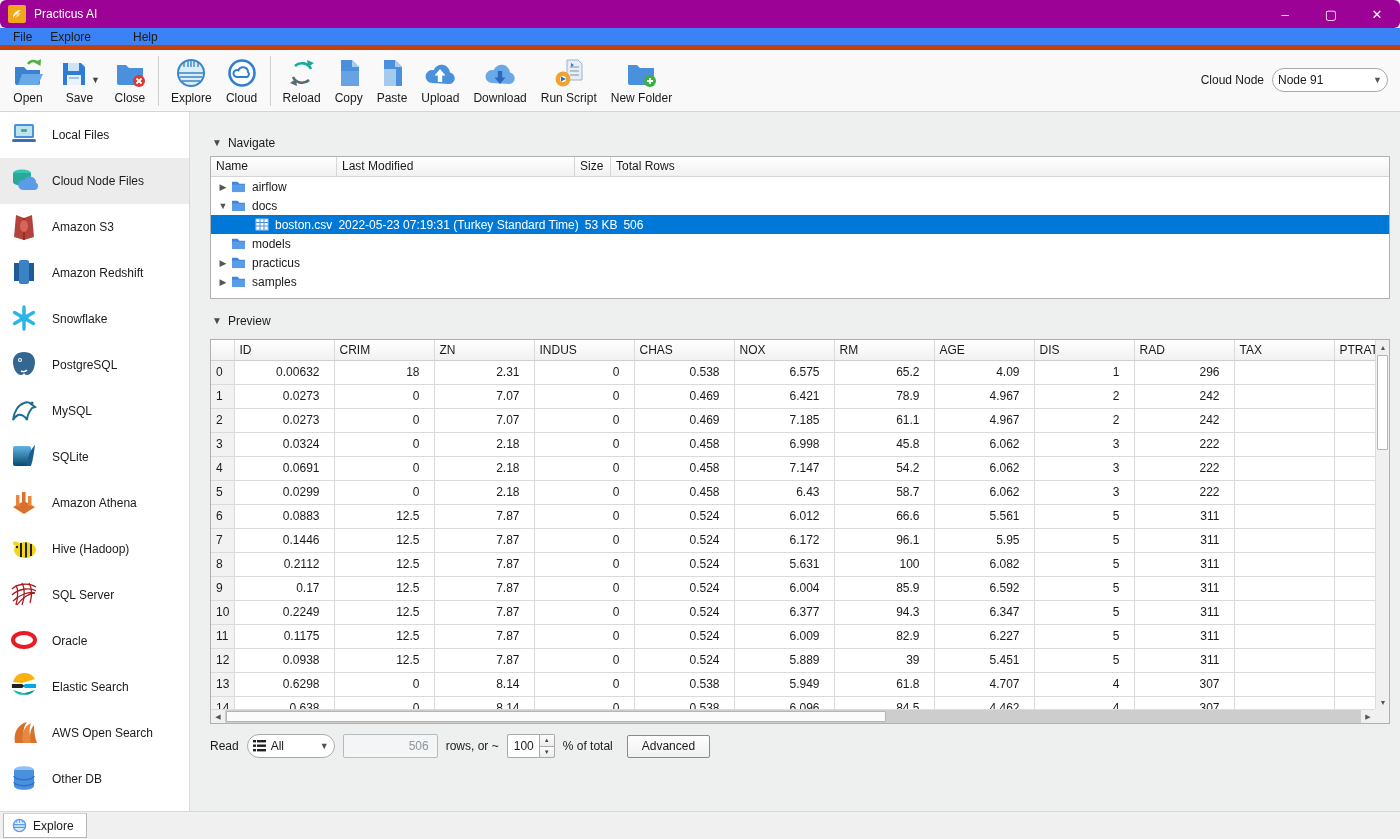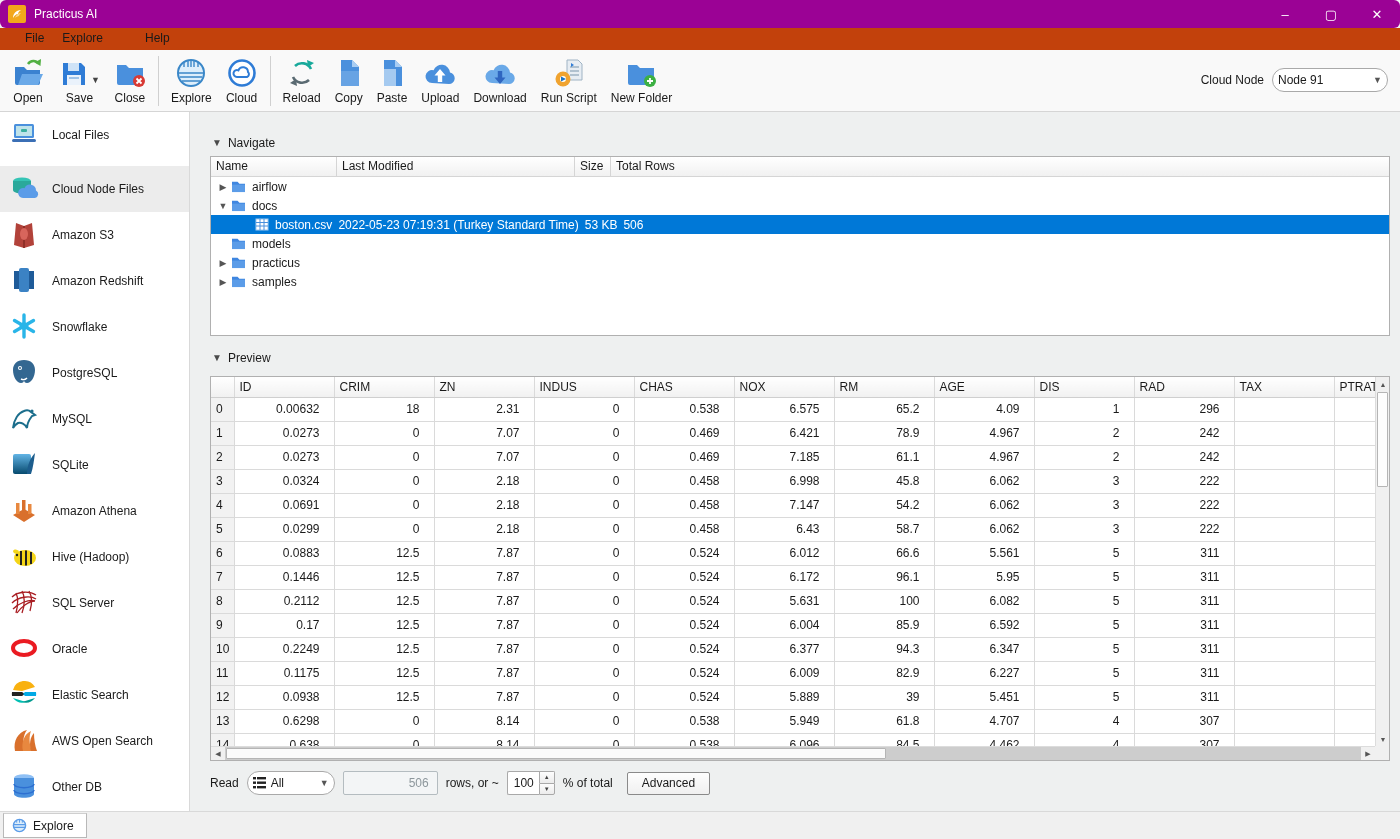--- a/index.html
+++ b/index.html
@@ -7,21 +7,21 @@
   .app { width:1400px; height:839px; display:flex; flex-direction:column; }
 
   
   .titlebar { height:28px; background:#9b0295; display:flex; align-items:center; color:#fff; flex:0 0 auto;border-radius:6px; }
   .titlebar .logo { width:18px; height:18px; margin:0 8px 0 8px; }
   .titlebar .title { font-size:12px; }
   .titlebar .spacer { flex:1; }
   .winbtn { width:46px; height:28px; display:flex; align-items:center; justify-content:center; color:#fff; font-size:13px; cursor:default; }
 
   
-  .menubar { height:22px; background:#c2410c; display:flex; align-items:center; padding-left:16px; flex:0 0 auto; border-bottom:3px solid #c2410c; }
+  .menubar { height:22px; background:#3b82f6; display:flex; align-items:center; padding-left:4px; flex:0 0 auto; border-bottom:5px solid #c2410c; }
   .menuitem { padding:2px 9px; }
   .menuitem.help { margin-left:24px; }
 
   
   .toolbar { height:62px; background:#f9f9f9; border-bottom:1px solid #d5d5d5; display:flex; align-items:flex-start; padding:4px 6px 0 4px; flex:0 0 auto; position:relative; }
   .tbtn { display:flex; flex-direction:column; align-items:center; padding:2px 7px; }
   .tbtn .ic { height:34px; display:flex; align-items:center; }
   .tbtn .lbl { font-size:12px; margin-top:1px; white-space:nowrap; }
   .tsep { width:1px; background:#d0d0d0; height:50px; margin:2px 5px 0 5px; }
   .savewrap { display:flex; align-items:flex-start; }
@@ -29,29 +29,29 @@
   .cloudnode { position:absolute; right:12px; top:18px; display:flex; align-items:center; gap:8px; }
 
   
   .combo { height:24px; background:#fff; border:1px solid #a9a9a9; border-radius:12px; display:flex; align-items:center; padding:6px 5px; gap:5px; }
   .combo .arrow { margin-left:auto; font-size:9px; color:#555; }
 
   
   .main { flex:1; display:flex; min-height:0; }
   .sidebar { width:190px; background:#fff; border-right:1px solid #d9d9d9; flex:0 0 auto; }
   .sb-item { height:46px; display:flex; align-items:center; gap:13px; padding-left:9px; }
-  .sb-item.selected { background:#ececec;margin-top:8px; }
+  .sb-item.selected { background:#ececec; }
   .sb-item .lbl { font-size:12px; }
 
   .content { flex:1; background:#eef0f0; padding:22px 10px 0 20px; position:relative; }
   .sect-head { display:flex; align-items:center; gap:6px; margin:0 0 5px 2px; height:17px; }
   .tri { font-size:10px; color:#4a4a4a; }
 
   
-  .nav-panel { width:1180px; height:180px; background:#fff; border:1px solid #b0b0b0; overflow:hidden; }
+  .nav-panel { width:1180px; height:143px; background:#fff; border:1px solid #b0b0b0; overflow:hidden; }
   .tree-header { display:flex; height:20px; background:linear-gradient(#ffffff,#f1f1f1); border-bottom:1px solid #d5d5d5; }
   .tree-header .hc { border-right:1px solid #d5d5d5; padding:2px 0 0 5px; font-size:12px; }
   .hc.c-name{width:126px;} .hc.c-mod{width:238px;} .hc.c-size{width:36px;} .hc.c-rows{flex:1; border-right:none;}
   .trow { height:19px; display:flex; align-items:center; font-size:12px; }
   .trow .exp { width:12px; text-align:center; font-size:9px; color:#555; margin-left:6px; flex:0 0 auto; }
   .trow .ficon { margin:0 6px 0 2px; flex:0 0 auto; display:flex; }
   .trow.selected { background:#0078d7; color:#fff; }
   .trow.child { padding-left:42px; }
   .trow .meta { margin-left:6px; white-space:nowrap; }
 

